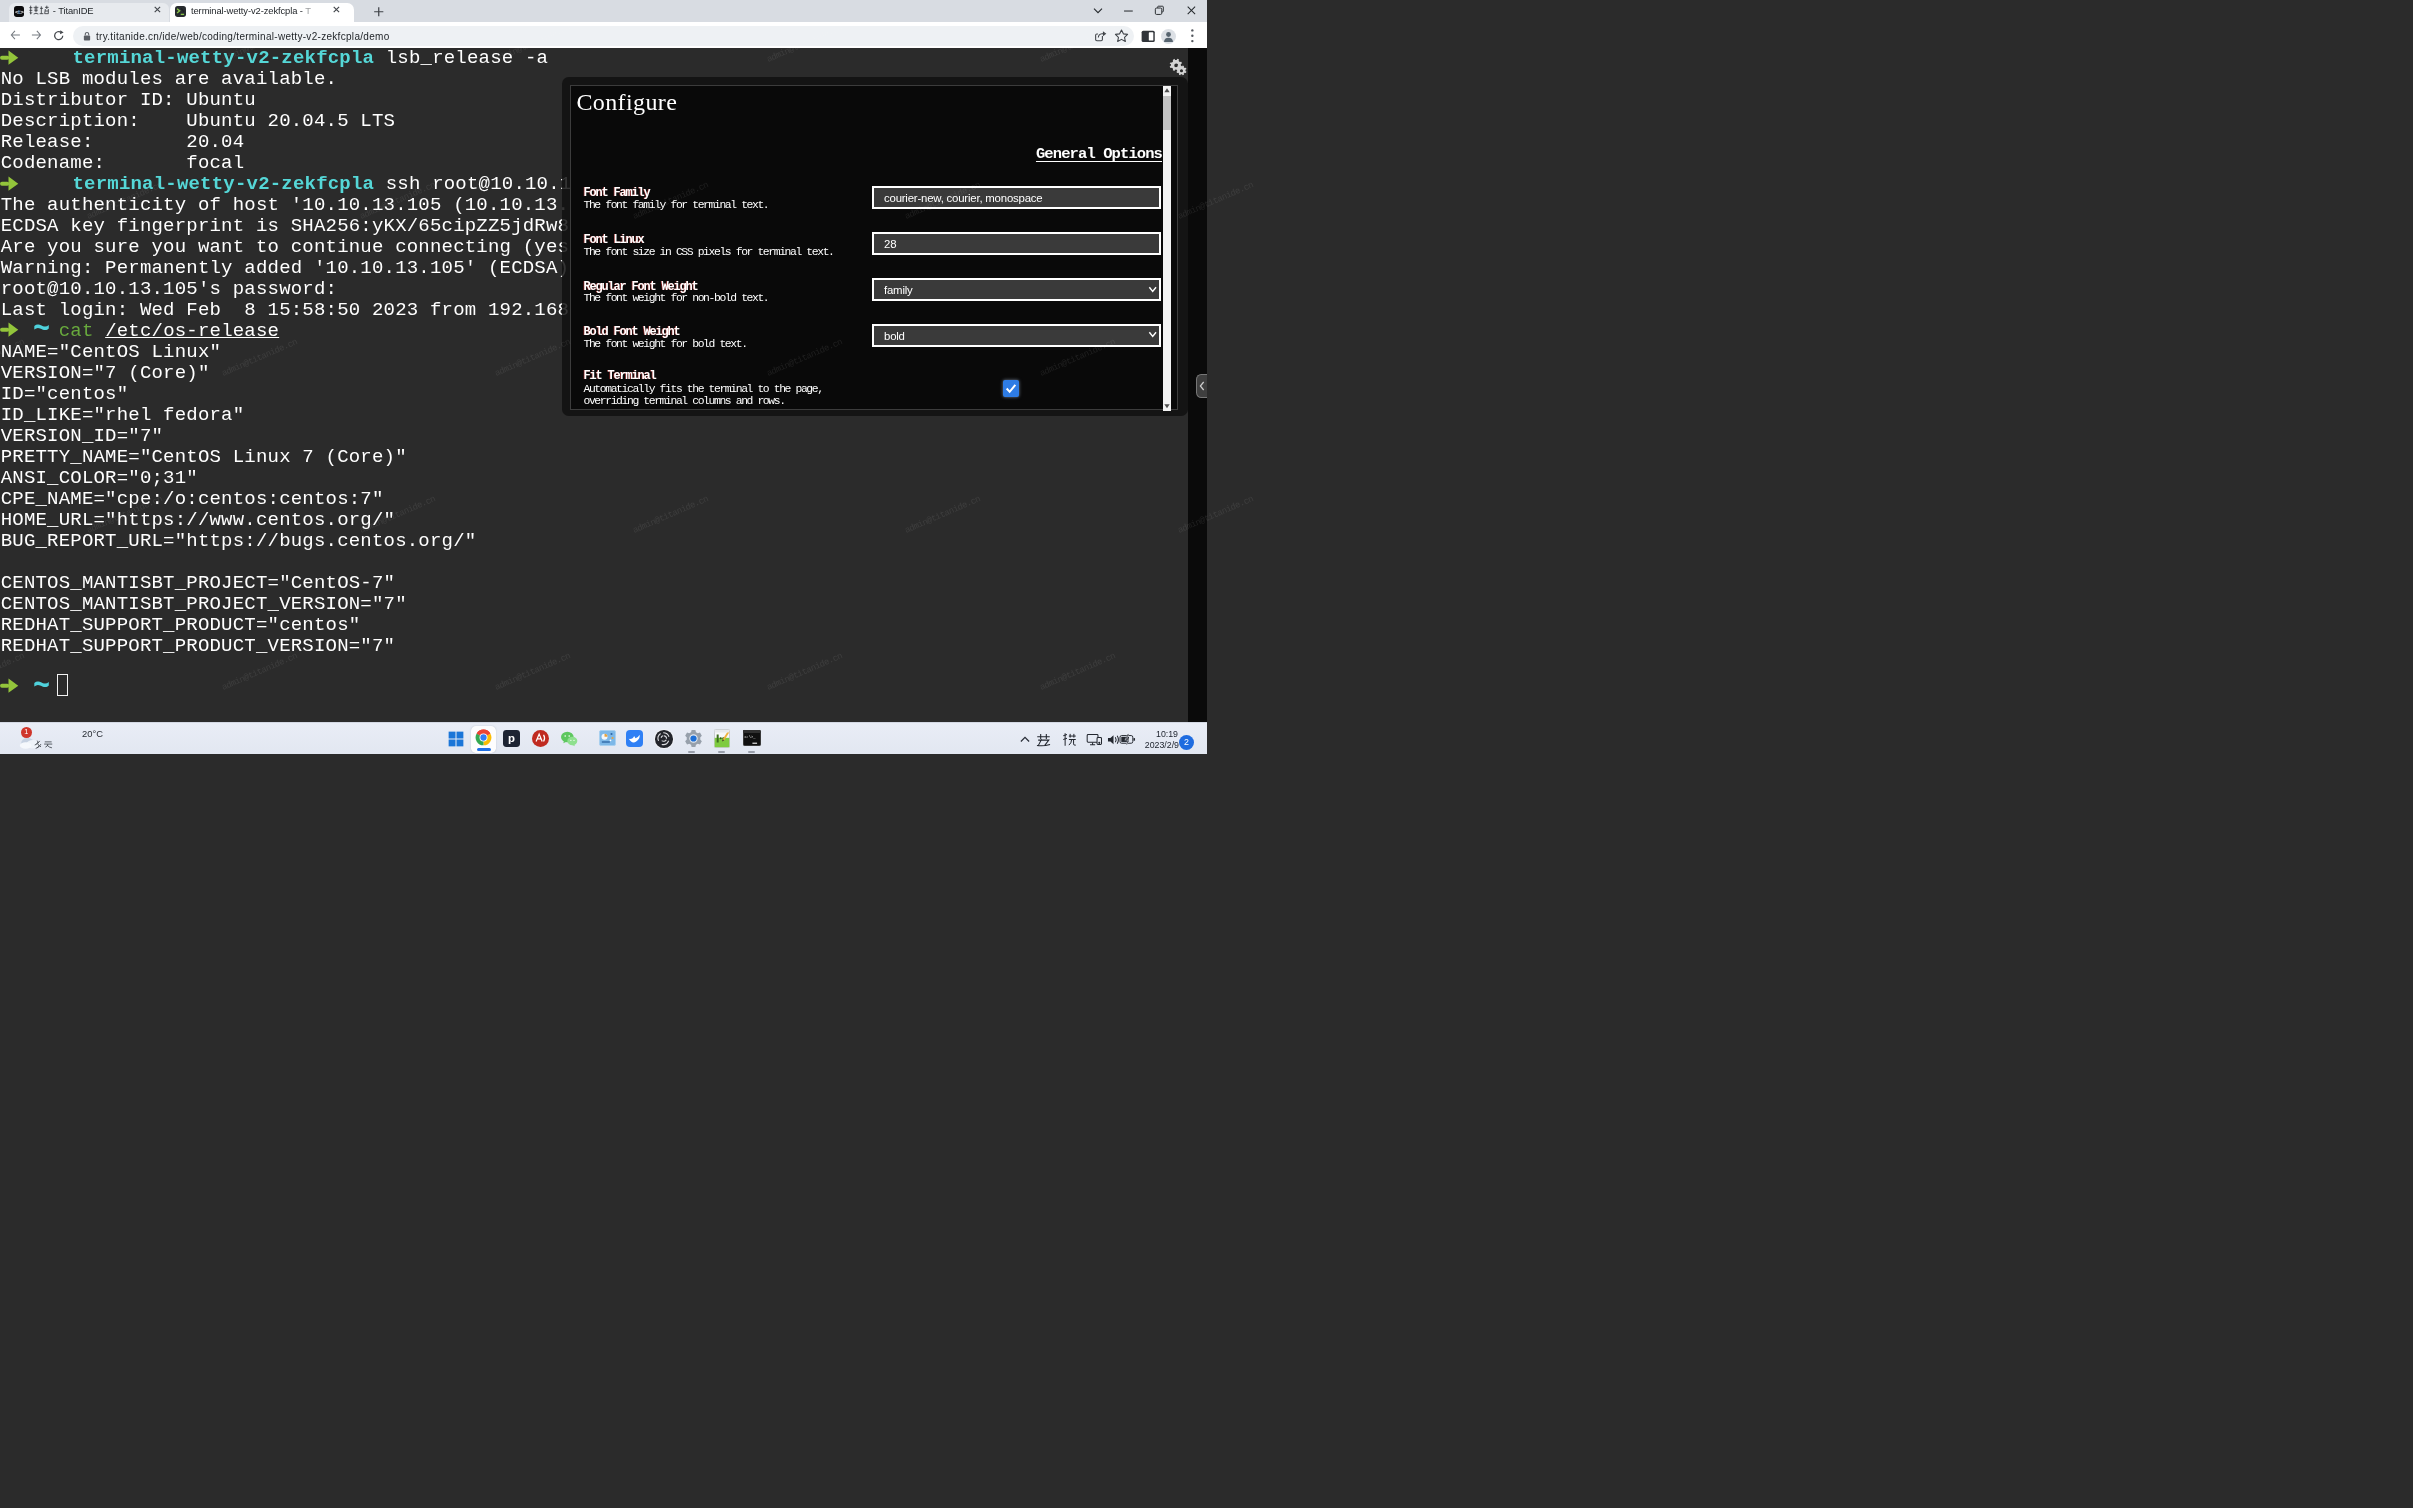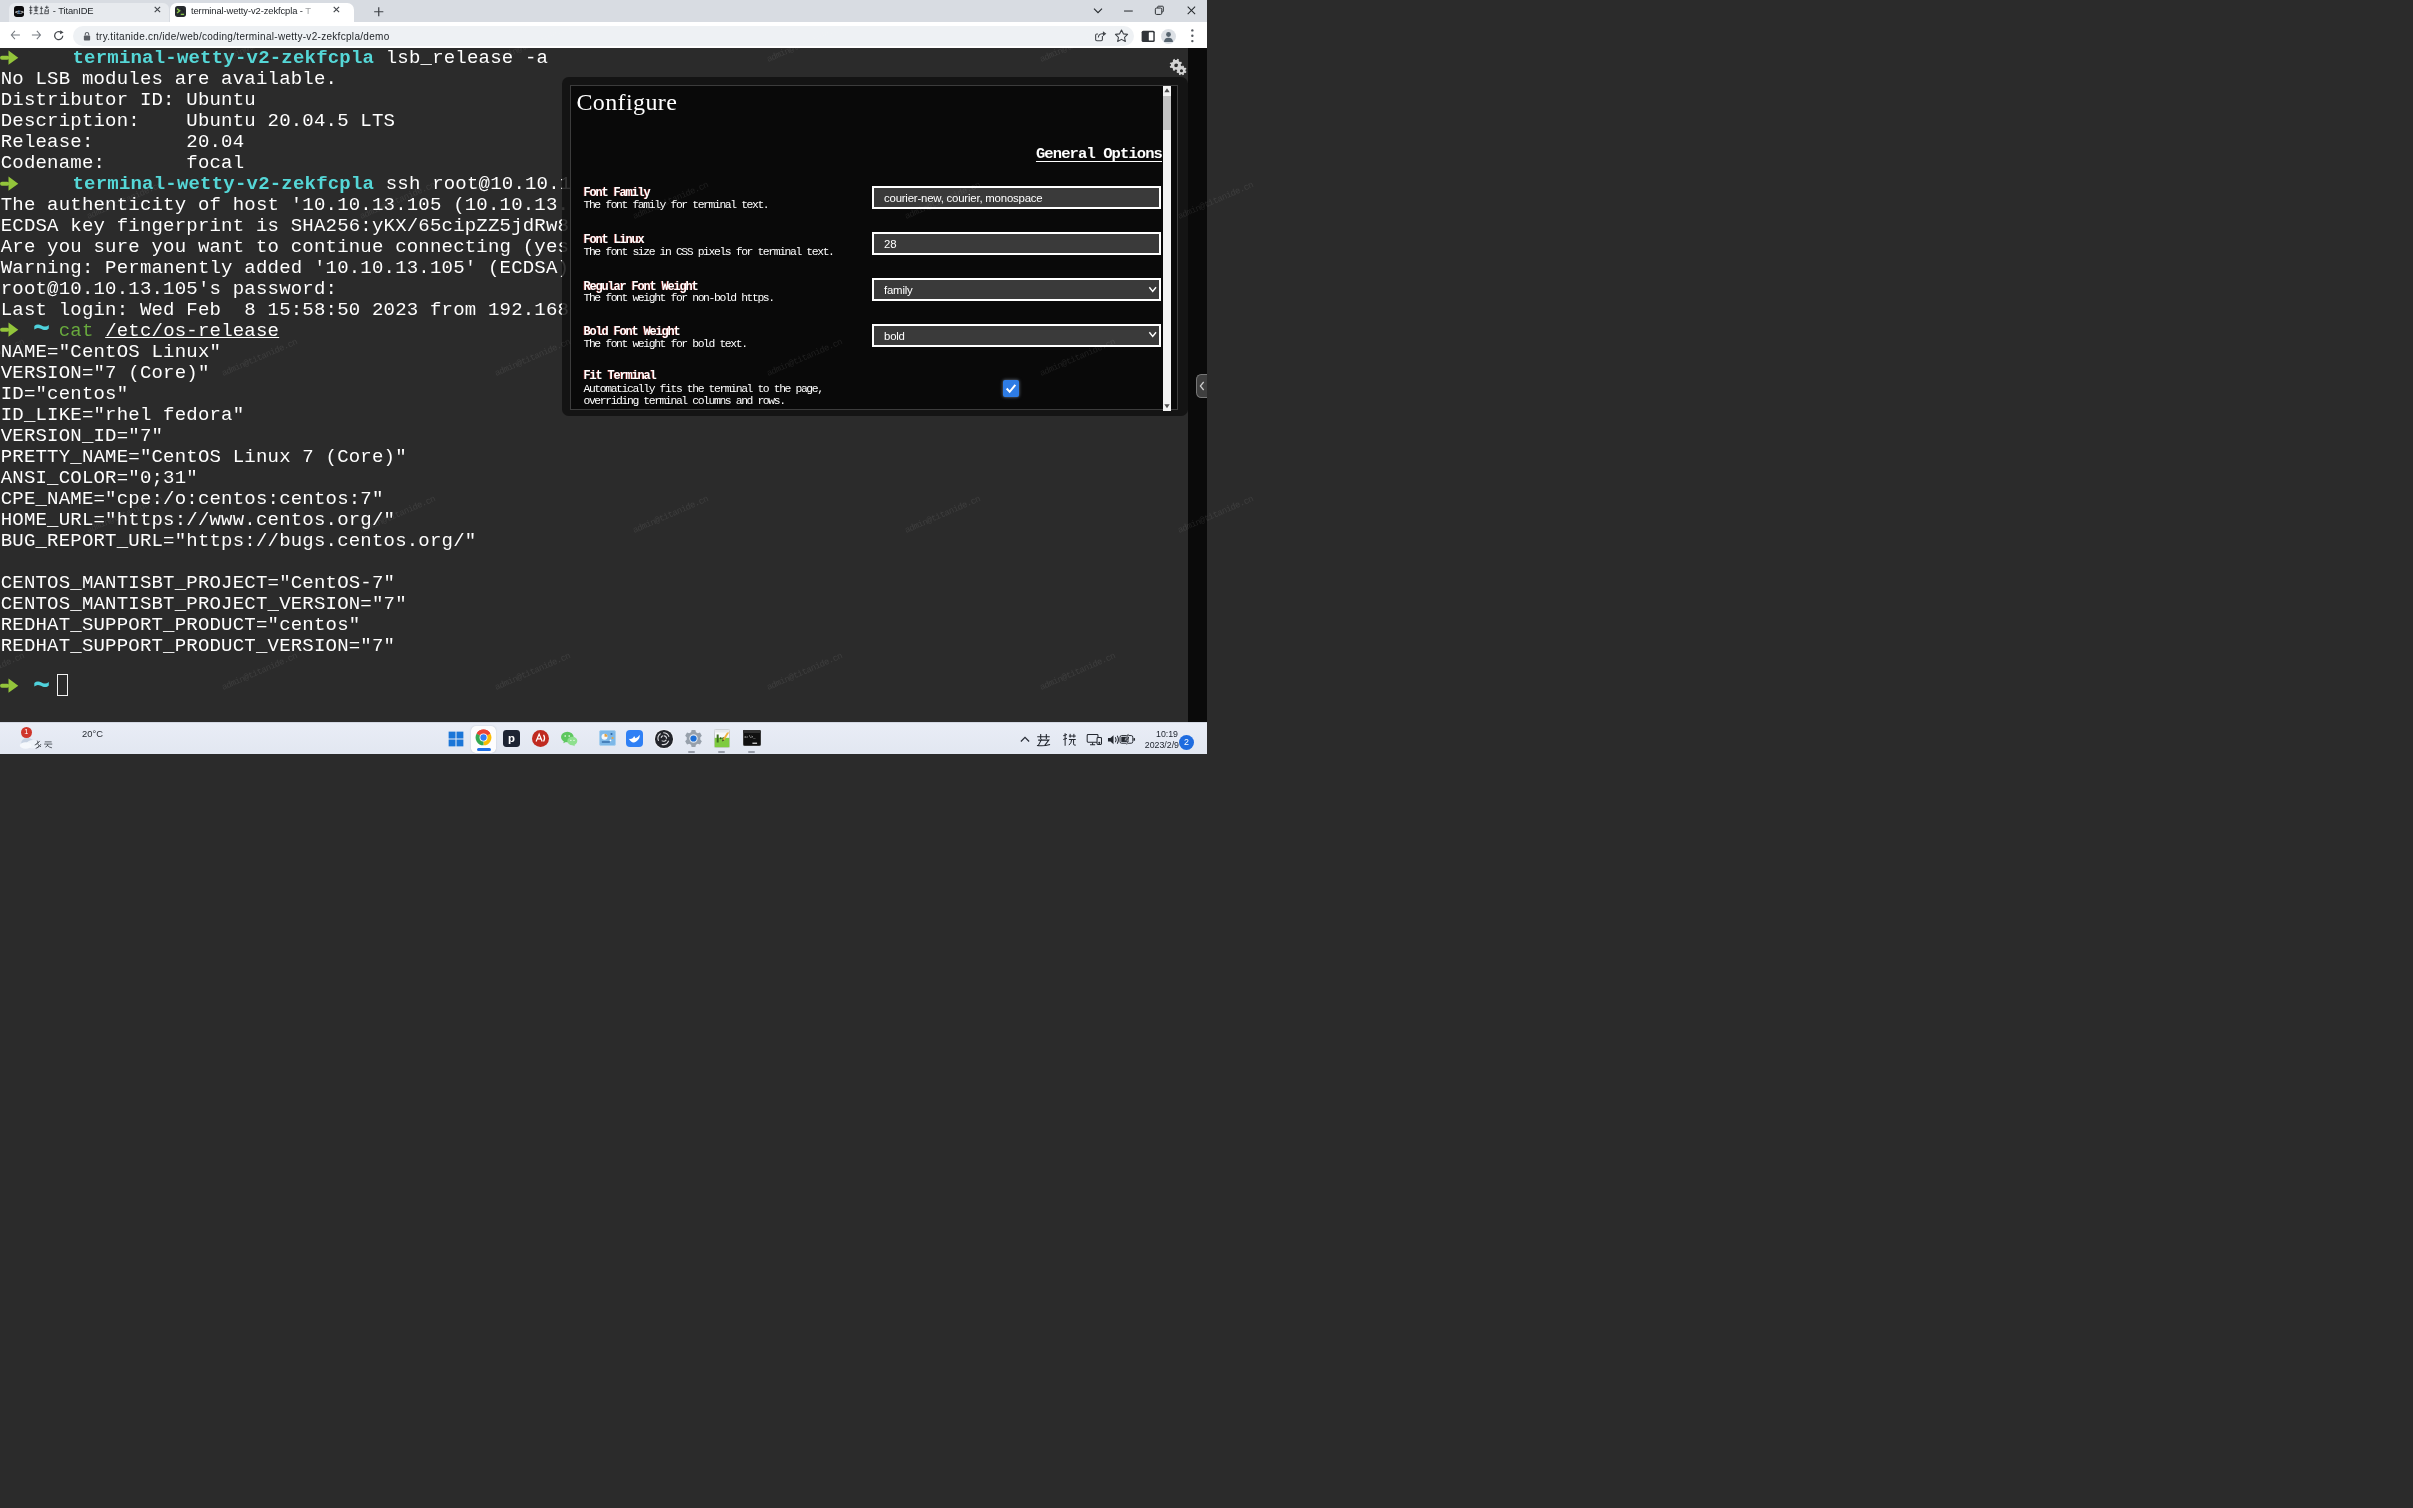--- a/index.html
+++ b/index.html
@@ -214,21 +214,21 @@
  <div id="dlginner">
   <div id="dlgtitle">Configure</div>
   <div id="dlgh2"><span>General Options</span></div>
   <div class="rowlab" style="top:100px">Font Family</div>
   <div class="rowdesc" style="top:114px">The font family for terminal text.</div>
   <div class="inbox" style="top:100px">courier-new, courier, monospace</div>
   <div class="rowlab" style="top:147px">Font Linux</div>
   <div class="rowdesc" style="top:161px">The font size in CSS pixels for terminal text.</div>
   <div class="inbox" style="top:146px">28</div>
   <div class="rowlab" style="top:194px">Regular Font Weight</div>
-  <div class="rowdesc" style="top:207px">The font weight for non-bold https.</div>
+  <div class="rowdesc" style="top:207px">The font weight for non-bold text.</div>
   <div class="inbox" style="top:192px">family</div>
   <svg class="selarrow" style="top:200px" viewBox="0 0 14 10" width="9.4" height="6.7">
         <path d="M2 2 L7 8 L12 2" stroke="#fff" stroke-width="2.2" fill="none"></path>
       </svg>
   <div class="rowlab" style="top:239px">Bold Font Weight</div>
   <div class="rowdesc" style="top:253px">The font weight for bold text.</div>
   <div class="inbox" style="top:238px">bold</div>
   <svg class="selarrow" style="top:245px" viewBox="0 0 14 10" width="9.4" height="6.7">
         <path d="M2 2 L7 8 L12 2" stroke="#fff" stroke-width="2.2" fill="none"></path>
       </svg>

